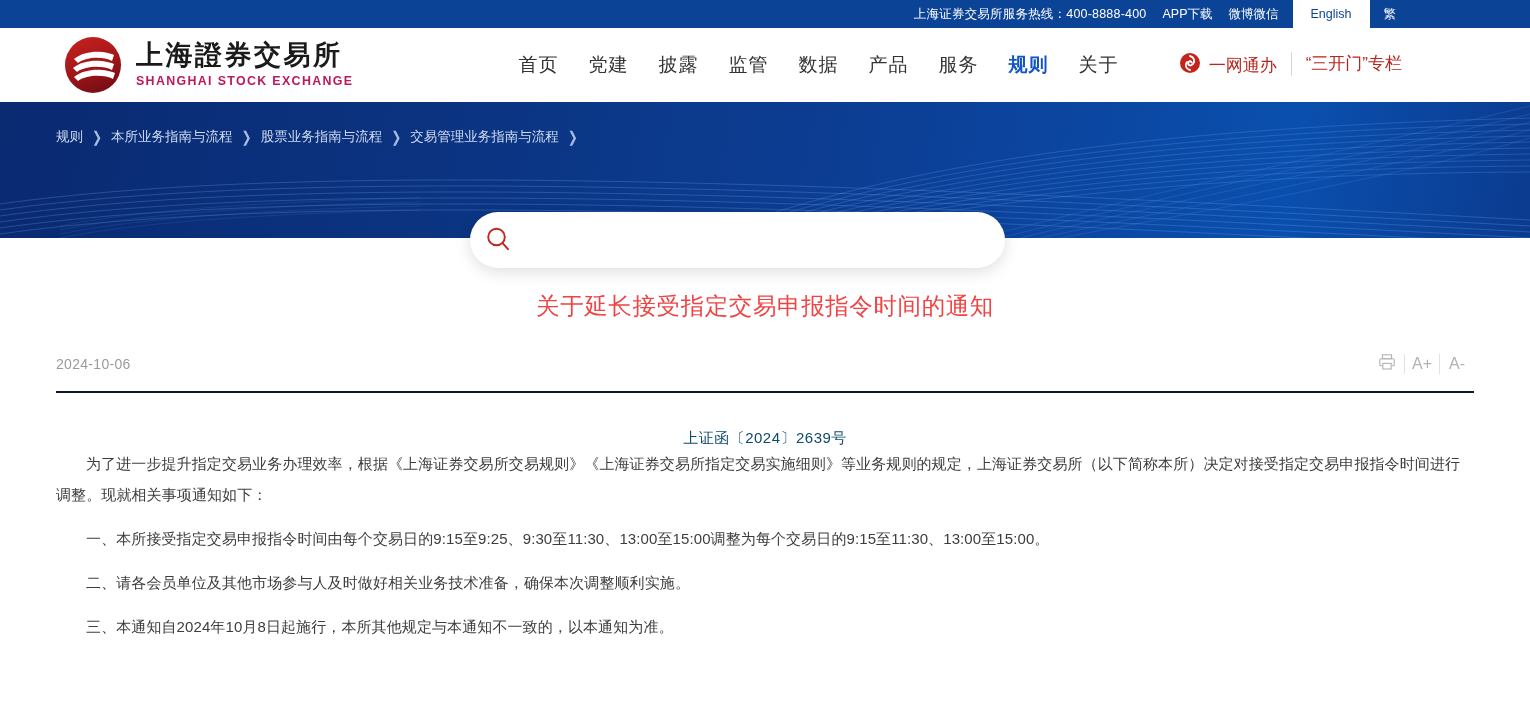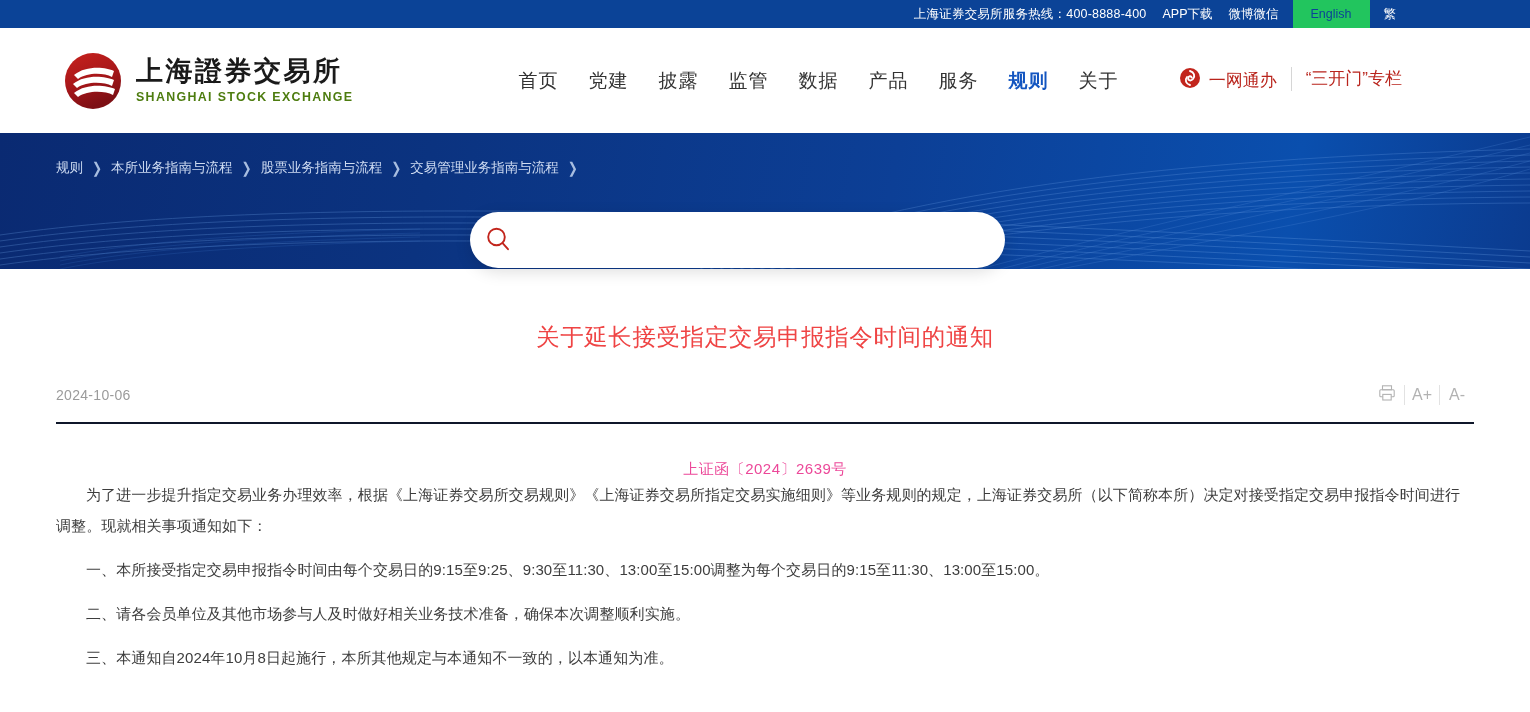--- a/index.html
+++ b/index.html
@@ -29,46 +29,46 @@
     gap: 16px;
     padding-right: 0;
   }
   .topbar-hotline { letter-spacing: .2px; }
   .topbar-link { color:#fff; text-decoration:none; cursor:pointer; }
   .lang-btn {
     display:flex; align-items:center; justify-content:center;
     padding: 0 18px; height: 28px; cursor:pointer;
     margin-left: 14px;
   }
-  .lang-en { background:#22c55e; color:#0b4397; }
+  .lang-en { background:#ffffff; color:#0b4397; }
   .lang-tr { background:#0b4397; color:#ffffff; padding: 0 14px; margin-left:0; }
   .topbar-tail { width: 120px; background:#0b4397; }
 
   
   .header {
-    height: 105px;
+    height: 74px;
     background: #ffffff;
     display: flex;
     align-items: center;
     position: relative;
     z-index: 20;
   }
   .logo-wrap {
     display:flex; align-items:center; gap:12px;
     margin-left: 62px; cursor:pointer;
   }
   .logo-mark { width: 62px; height: 60px; flex: none; }
   .logo-text { display:flex; flex-direction:column; line-height:1; }
   .logo-cn {
     font-family: "Liberation Serif", "DejaVu Serif", serif;
     font-size: 27px; font-weight: 700; color: #1a1a1a;
     letter-spacing: 2.5px;
   }
   .logo-en {
-    font-size: 12.4px; font-weight: 700; color: #4d7c0f;
+    font-size: 12.4px; font-weight: 700; color: #be185d;
     letter-spacing: 1.35px; margin-top: 6px;
   }
 
   .mainnav {
     display:flex; align-items:center; gap: 30px;
     margin-left: 165px;
     font-size: 19px; color:#333;
   }
   .nav-item { cursor:pointer; white-space:nowrap; letter-spacing:1px; }
   .nav-item.active { color:#1355c0; font-weight:700; }
@@ -152,21 +152,21 @@
   }
   .meta-date { font-size: 14px; color:#9b9b9b; letter-spacing:.3px; }
   .meta-tools { margin-left:auto; display:flex; align-items:center; gap:0; }
   .tool { display:flex; align-items:center; justify-content:center; width:34px; height:26px; cursor:pointer; color:#b2b2b2; }
   .tool-sep { width:1px; height:20px; background:#e2e2e2; }
   .tool-text { font-size:16px; color:#b2b2b2; }
 
   .doc-no {
     text-align:center;
     margin-top: 36px;
-    font-size: 15px; color:#ec4899;
+    font-size: 15px; color:#0c4a6e;
     letter-spacing:.5px;
   }
   .doc-body {
     margin: 0 56px;
     font-size: 15px;
     color:#3d3d3d;
     line-height: 31px;
   }
   .p-top { margin-top: 18px; }
   .p-indent { text-indent: 2em; }

